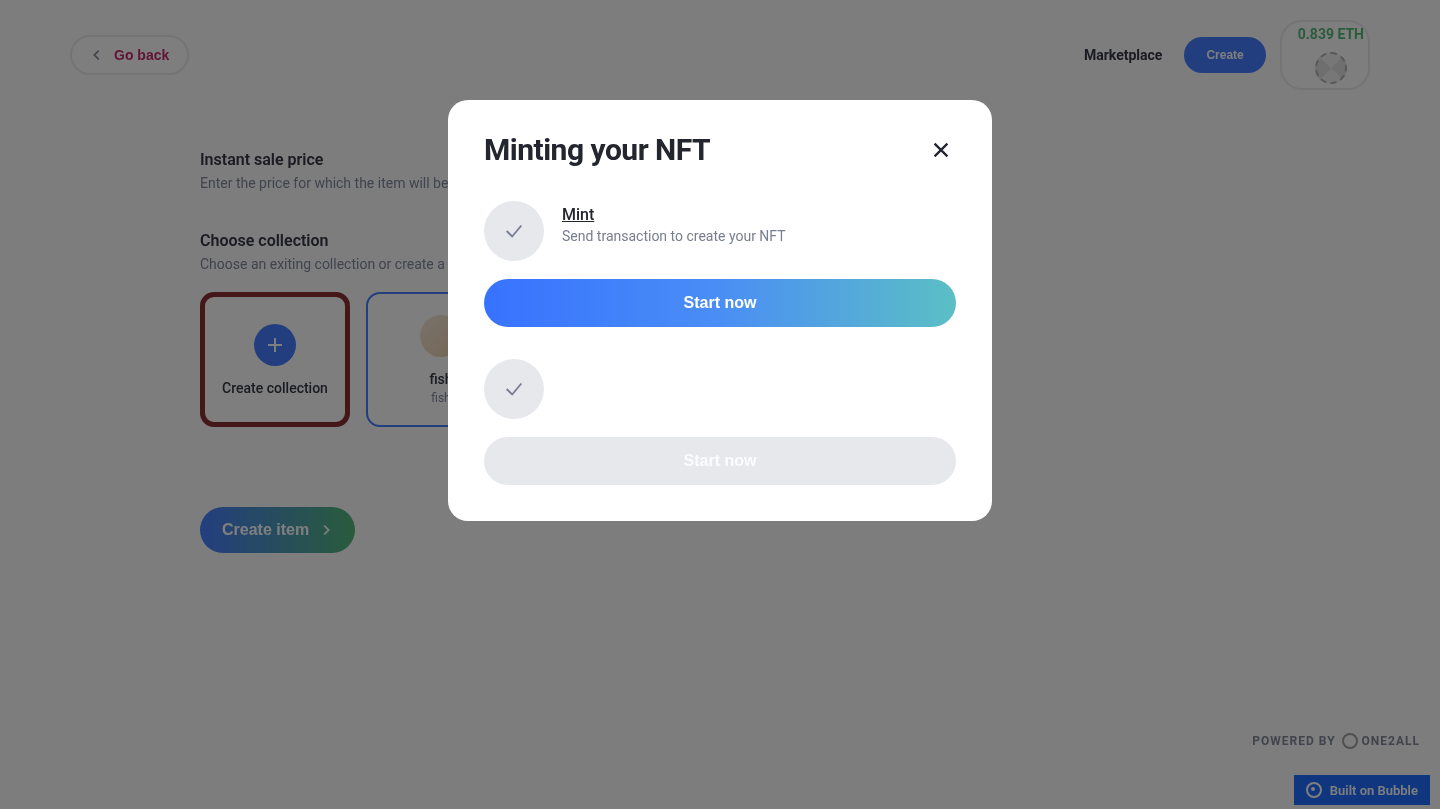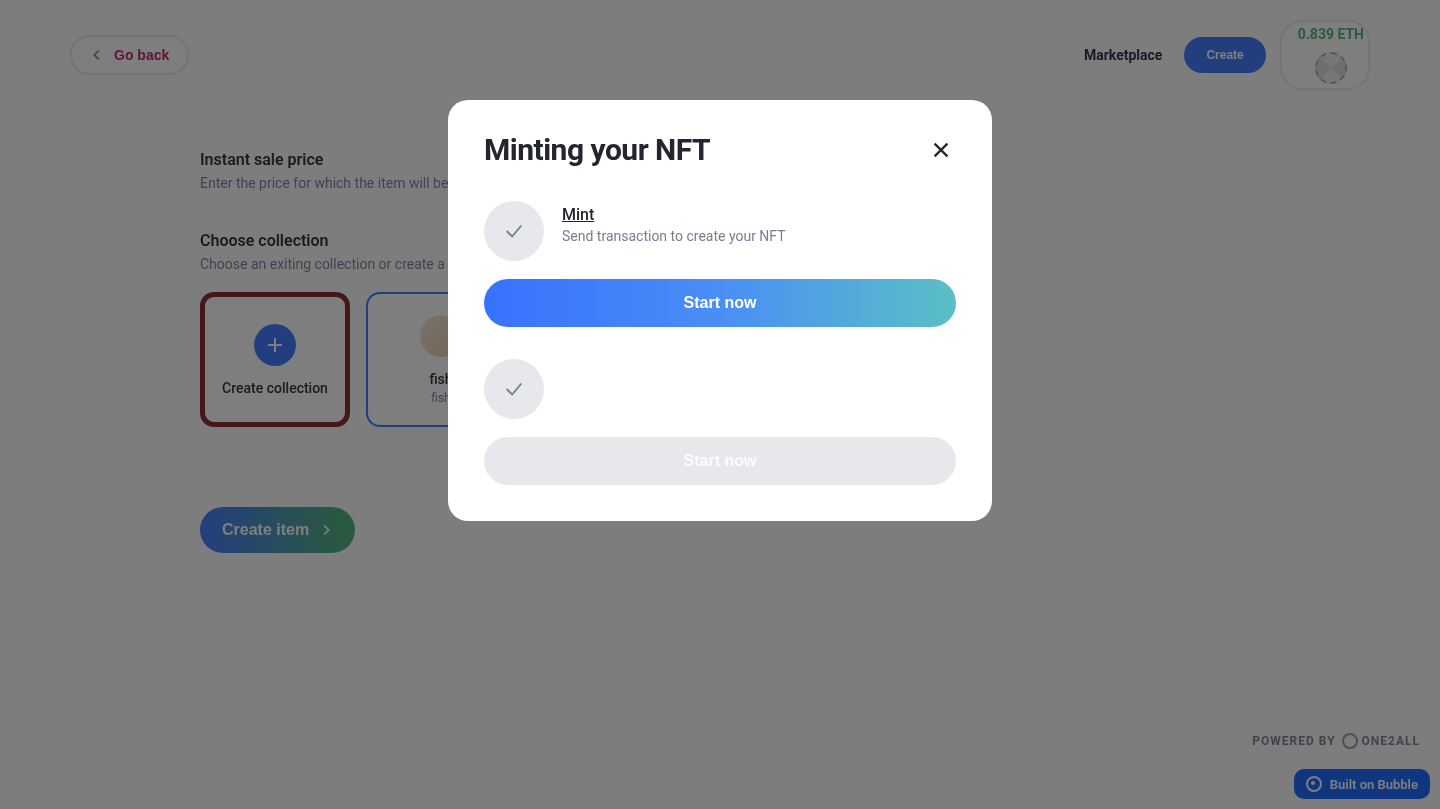--- a/index.html
+++ b/index.html
@@ -208,25 +208,25 @@
       width: 16px;
       height: 16px;
       border-radius: 50%;
       border: 2px solid #999;
     }
 
     
     .bubble-badge {
       position: absolute;
       right: 10px;
-      bottom: 10px;
+      bottom: 4px;
       background: #0d61ff;
       color: white;
       padding: 7px 12px;
-      border-radius: 10px;
+      border-radius: 0;
       font-size: 13px;
       font-weight: 600;
       display: flex;
       align-items: center;
       gap: 8px;
     }
 
     .bubble-icon {
       width: 16px;
       height: 16px;

